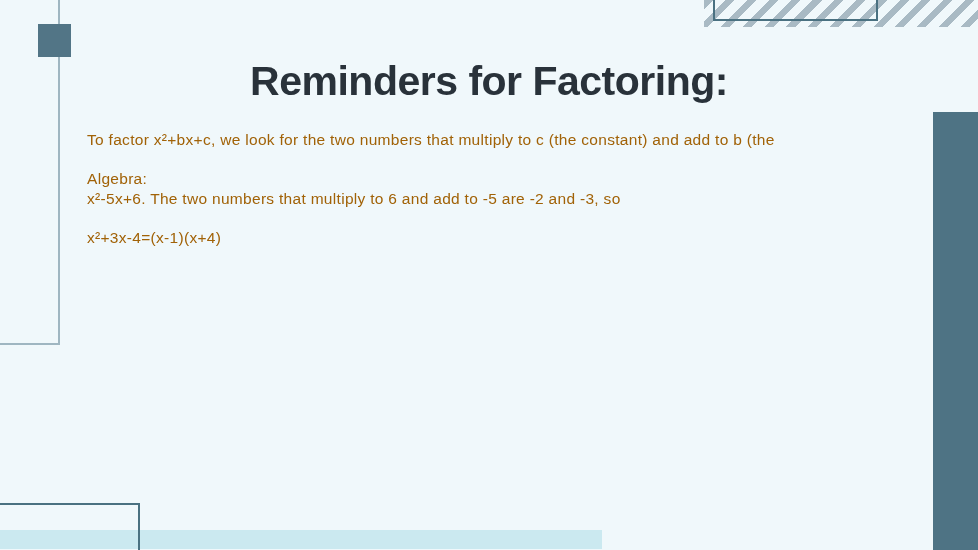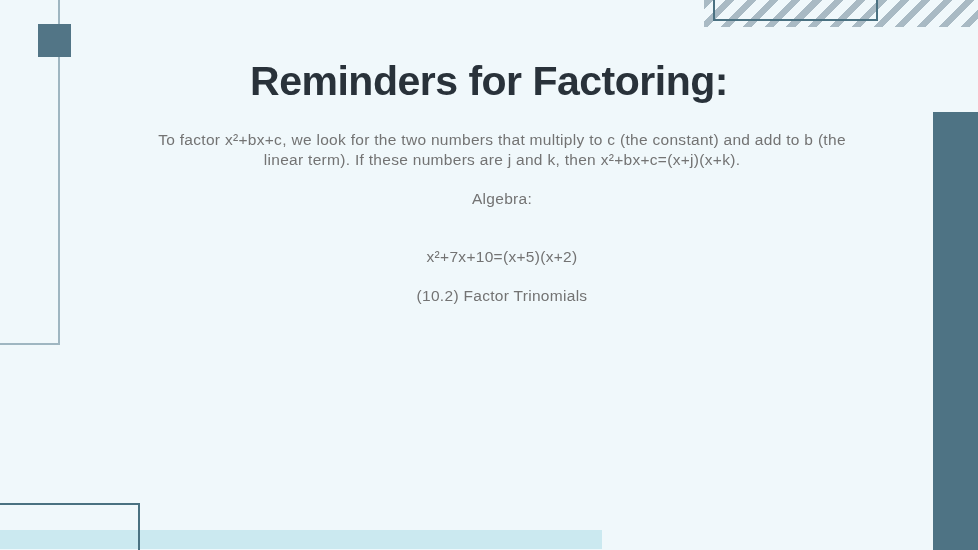--- a/index.html
+++ b/index.html
@@ -41,45 +41,43 @@
   }
   .title {
     position:absolute; top:58px; left:0; width:100%;
     text-align:center;
     font-size:41px; font-weight:800; letter-spacing:-0.5px;
     color:#29323a;
   }
   .body-text {
     position:absolute; left:87px; top:130px; width:830px;
     font-size:15.5px; line-height:19.5px; letter-spacing:0.3px;
-    color:#737373;
-    text-align:center;
+    color:#a16207;
   }
   .body-line { white-space:pre; min-height:19.5px; }
 </style>
 </head>
 <body>
 
 <div class="slide">
 
   <div class="deco left-outline"></div>
   <div class="deco stripes"></div>
   <div class="deco tr-outline"></div>
   <div class="deco tl-square"></div>
   <div class="deco right-bar"></div>
   <div class="deco bottom-band"></div>
   <div class="deco bl-outline"></div>
 
   <div class="title">Reminders for Factoring:</div>
 
   <div class="body-text">
       <div class="body-line">To factor x²+bx+c, we look for the two numbers that multiply to c (the constant) and add to b (the</div>
-      <div class="body-line">linear term). If these numbers are j and k, then x²+bx+c=(x+j)(x+k).</div>
       <div class="body-line">&nbsp;</div>
       <div class="body-line">Algebra:</div>
+      <div class="body-line">x²-5x+6. The two numbers that multiply to 6 and add to -5 are -2 and -3, so</div>
+      <div class="body-line">&nbsp;</div>
+      <div class="body-line">x²+3x-4=(x-1)(x+4)</div>
       <div class="body-line">&nbsp;</div>
       <div class="body-line">&nbsp;</div>
-      <div class="body-line">x²+7x+10=(x+5)(x+2)</div>
-      <div class="body-line">&nbsp;</div>
-      <div class="body-line">(10.2) Factor Trinomials</div>
     </div>
 
 </div>
 
 </body></html>

